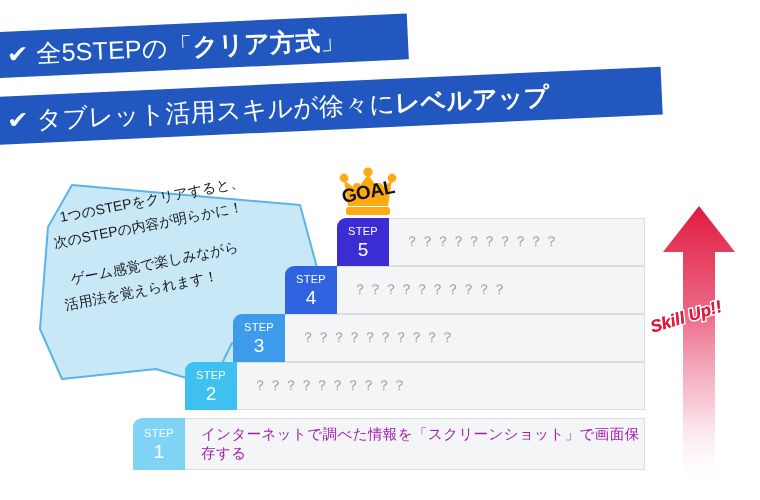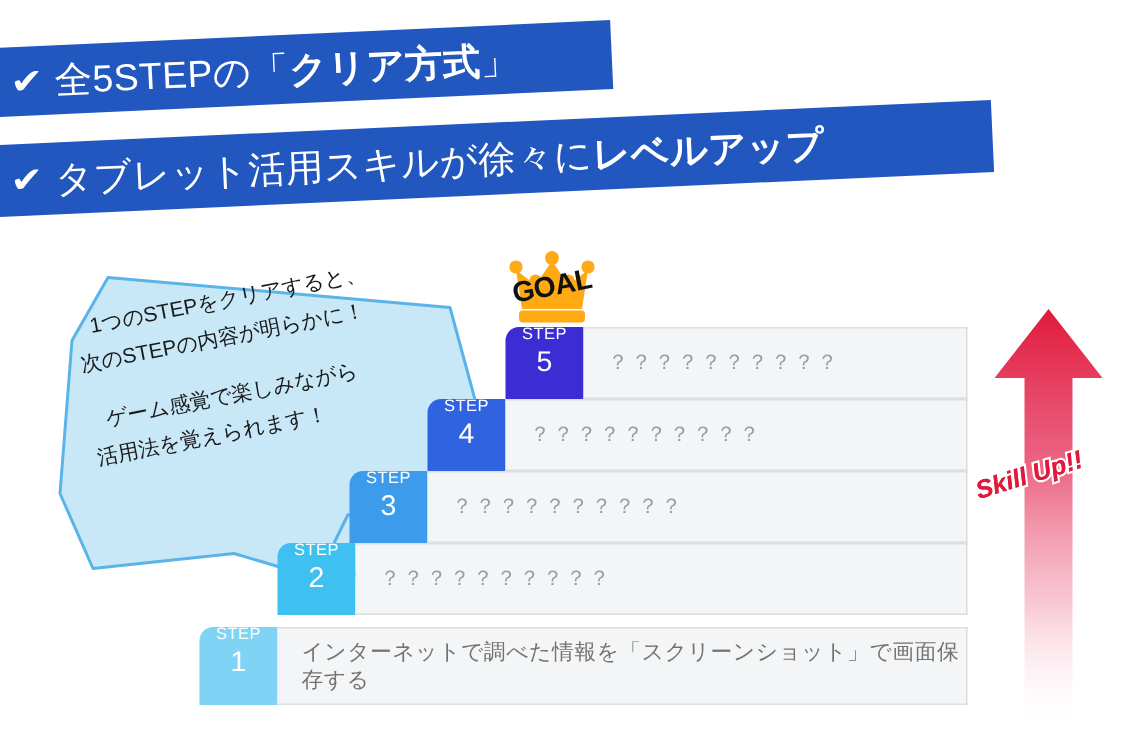--- a/index.html
+++ b/index.html
@@ -124,21 +124,21 @@
     box-sizing: border-box;
   }
   .badge {
     width: 52px;
     flex: 0 0 52px;
     border-top-left-radius: 9px;
     color: #ffffff;
     display: flex;
     flex-direction: column;
     align-items: center;
-    justify-content: flex-start;
+    justify-content: center;
     line-height: 1;
     box-sizing: border-box;
   }
   .badge .lbl {
     font-size: 11px;
     letter-spacing: 0.3px;
   }
   .badge .num {
     font-size: 19px;
     margin-top: 3px;
@@ -151,21 +151,21 @@
     border-bottom: 1px solid #dcdee0;
     display: flex;
     align-items: center;
     padding-left: 16px;
     box-sizing: border-box;
     color: #9b9da0;
     font-size: 14px;
     letter-spacing: 1.5px;
   }
   .rowbody.filled {
-    color: #737373;
+    color: #a21caf;
     letter-spacing: 0.4px;
     font-size: 14.5px;
   }
 
   
   #arrow-wrap {
     position: absolute;
     left: 655px;
     top: 200px;
     width: 90px;

